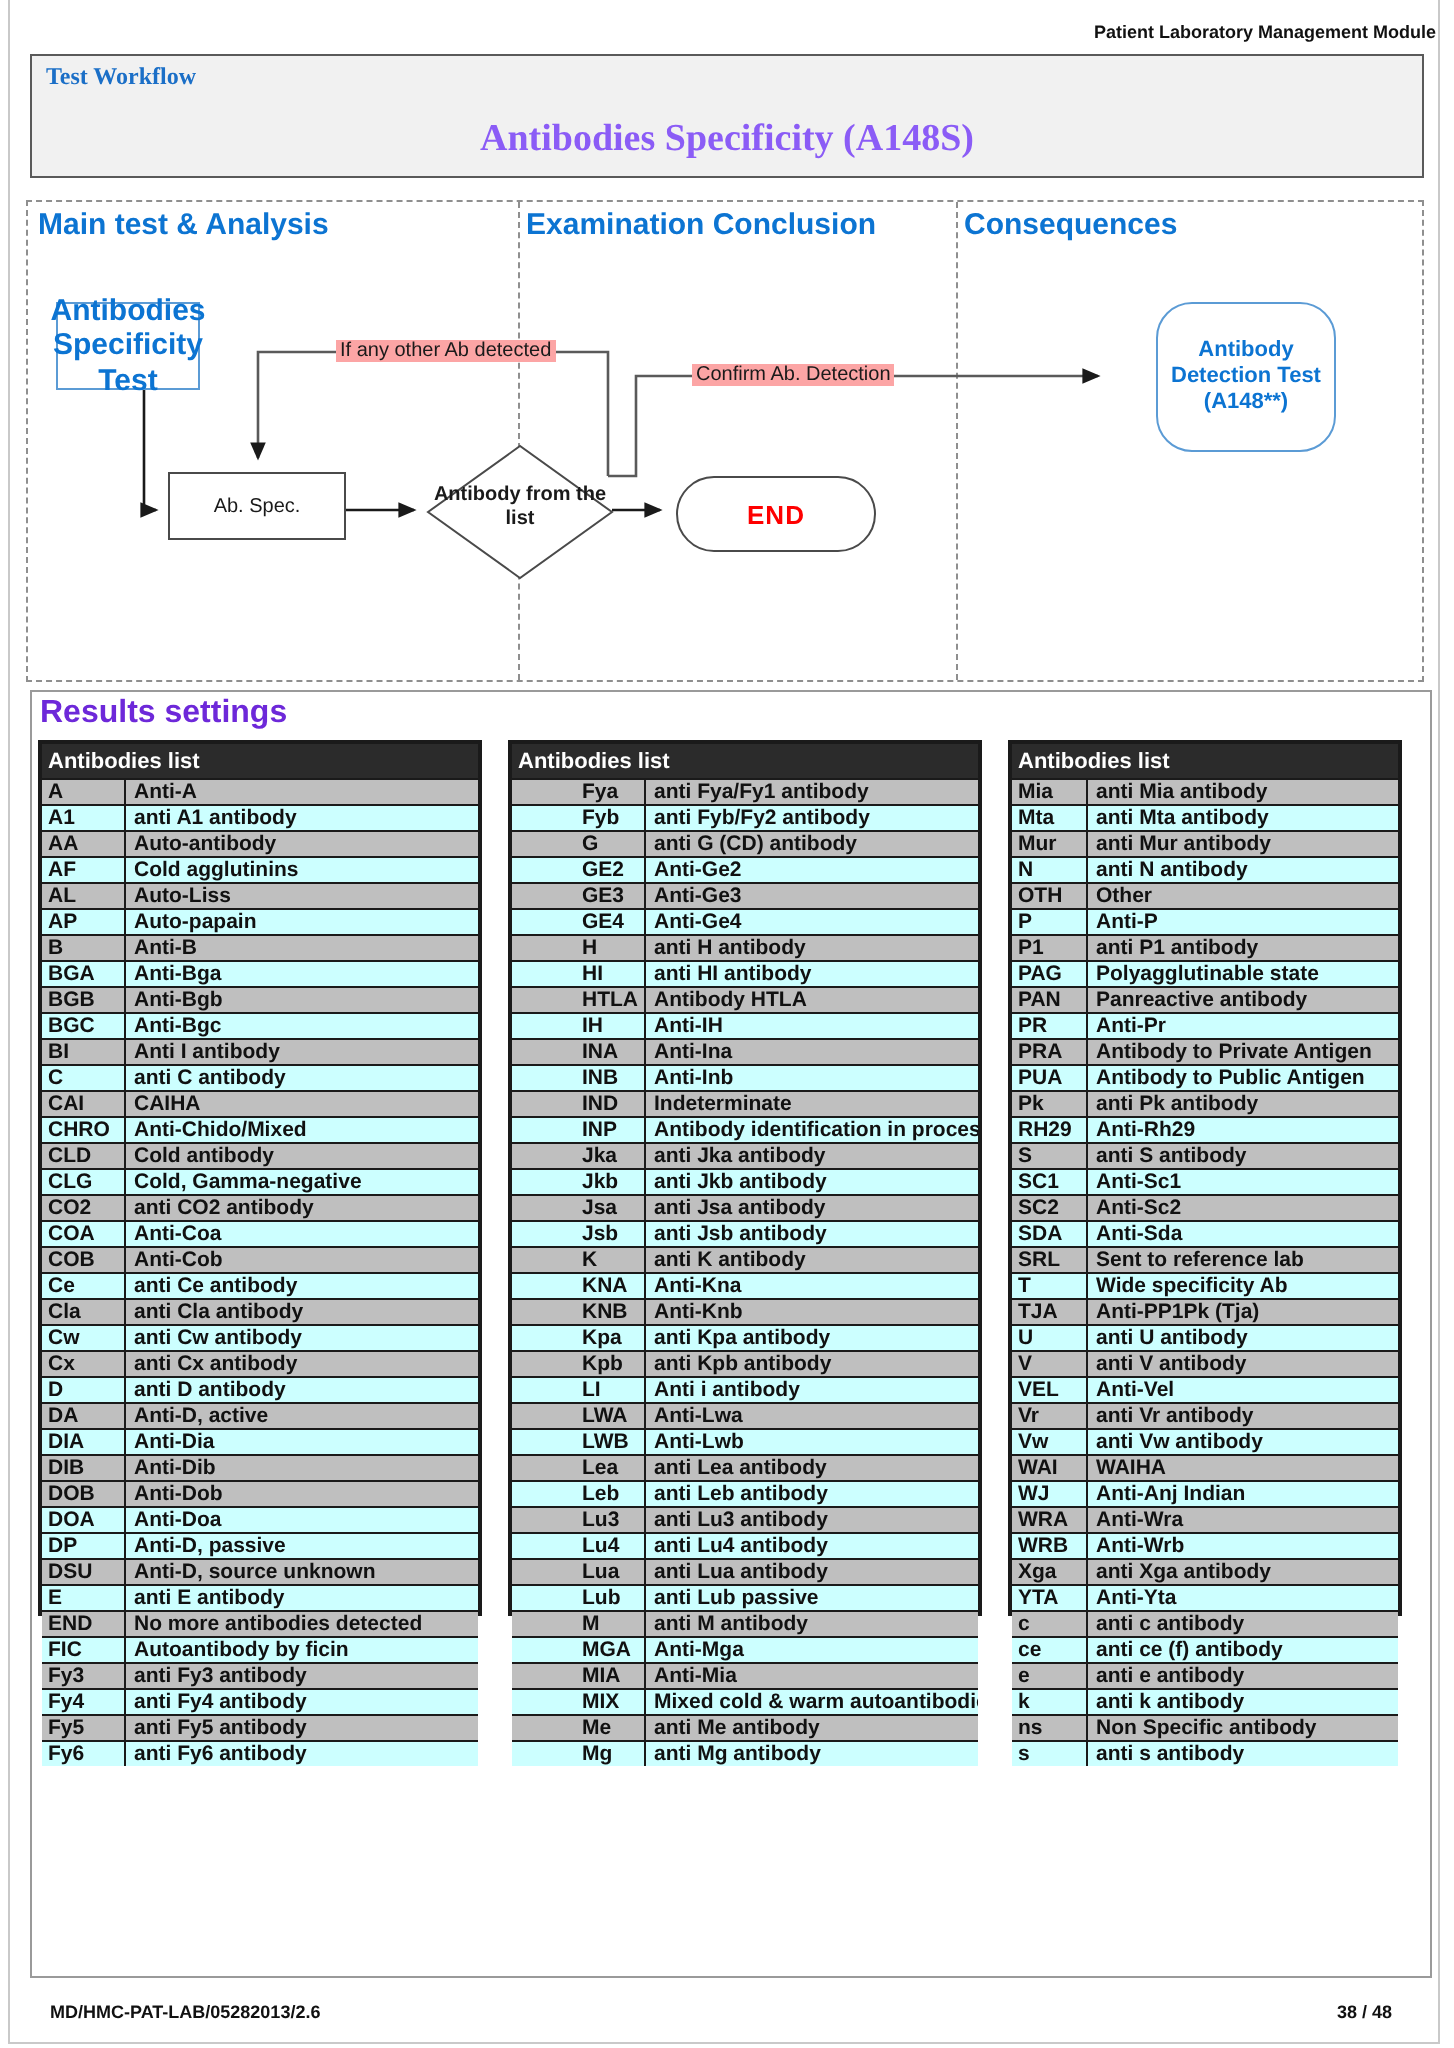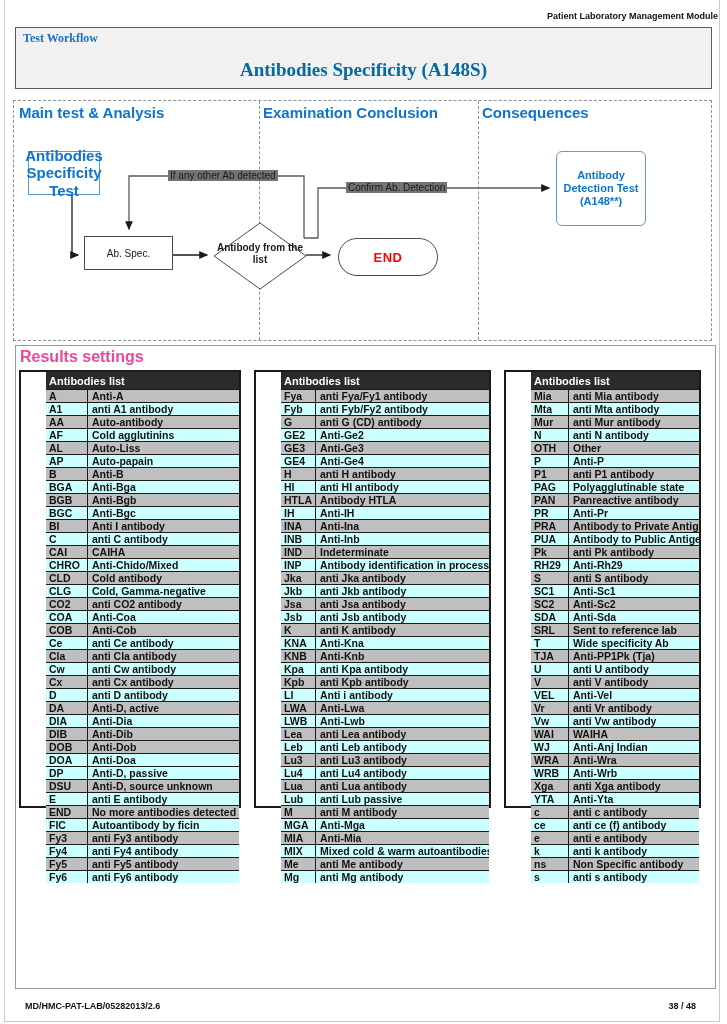--- a/index.html
+++ b/index.html
@@ -8,61 +8,61 @@
   .page-frame { position:absolute; left:4px; top:-2px; width:716px; height:1024px;
                 border:1px solid #c9c9c9; border-top:none; pointer-events:none; }
 
   .module-title { position:absolute; top:11px; right:9px; font-size:9px; font-weight:bold; color:#111; }
 
   .title-box { position:absolute; left:15px; top:27px; width:697px; height:62px;
                background:#f1f1f1; border:1px solid #5a5a5a; }
   .title-main { position:absolute; left:7px; top:3px; font-family:"Liberation Serif", serif;
                 font-weight:bold; font-size:12px; color:#1b6fc7; }
   .title-sub { position:absolute; left:0; top:31px; width:100%; text-align:center;
-               font-family:"Liberation Serif", serif; font-weight:bold; font-size:19px; color:#0369a1; }
+               font-family:"Liberation Serif", serif; font-weight:bold; font-size:19px; color:#8b5cf6; }
 
   .flow { position:absolute; left:13px; top:100px; width:699px; height:241px;
           border:1px dashed #8f8f8f; }
   .flow-divider { position:absolute; top:0; height:100%; width:0; border-left:1px dashed #8f8f8f; }
   .flow-head { position:absolute; top:3px; font-size:15px; font-weight:bold; color:#0c74d2; white-space:nowrap; }
   .flow svg { position:absolute; left:0; top:0; width:699px; height:241px; }
 
   .node { position:absolute; display:flex; align-items:center; justify-content:center;
           text-align:center; background:#fff; }
   .node-start { left:14px; top:50px; width:72px; height:44px; border:1px solid #5b9bd5;
                 color:#0c74d2; font-weight:bold; font-size:15px; line-height:1.15; }
   .node-abspec { left:70px; top:135px; width:89px; height:34px; border:1px solid #4a4a4a;
                  color:#1a1a1a; font-size:10px; }
   .node-end { left:324px; top:137px; width:100px; height:38px; border:1px solid #4a4a4a;
               border-radius:19px; color:#fe0000; font-weight:bold; font-size:13px; letter-spacing:.5px; }
-  .node-detect { left:542px; top:50px; width:90px; height:75px; border:1px solid #5b9bd5;
-                 border-radius:6px; color:#0c74d2; font-weight:bold; font-size:11px; line-height:1.2; }
+  .node-detect { left:564px; top:50px; width:90px; height:75px; border:1px solid #5b9bd5;
+                 border-radius:18px; color:#0c74d2; font-weight:bold; font-size:11px; line-height:1.2; }
   .diamond-label { position:absolute; left:200px; top:141px; width:92px; text-align:center;
                    font-size:10px; font-weight:bold; color:#1a1a1a; line-height:1.15; background:transparent; }
-  .edge-label { position:absolute; background:#737373; padding:0 2px; font-size:10px; color:#1a1a1a; white-space:nowrap;text-align:center; }
+  .edge-label { position:absolute; background:#fca5a5; padding:0 2px; font-size:10px; color:#1a1a1a; white-space:nowrap;text-align:center; }
   .edge-label-loop { left:154px; top:69px; }
   .edge-label-confirm { left:332px; top:81px; }
 
   .results { position:absolute; left:15px; top:345px; width:701px; height:644px;
              border:1px solid #9a9a9a; background:#fff; }
-  .results-head { position:absolute; left:4px; top:2px; font-size:16px; font-weight:bold; color:#ec4899; }
+  .results-head { position:absolute; left:4px; top:2px; font-size:16px; font-weight:bold; color:#6d28d9; }
   .atable { position:absolute; top:24px; height:438px; border:2px solid #1a1a1a;
-            display:flex; flex-direction:column; background:#fff;padding-left:25px; }
+            display:flex; flex-direction:column; background:#fff; }
   .atable-1 { left:3px;   width:222px; }
   .atable-2 { left:238px; width:237px; }
   .atable-3 { left:488px; width:197px; }
   .thead { height:17px; flex:0 0 17px; background:#2b2b2b; color:#fff; font-weight:bold;
            font-size:11px; display:flex; align-items:center; padding-left:3px; }
   .tbody { flex:1; display:flex; flex-direction:column; }
   .trow { flex:1; display:flex; border-top:1px solid #1a1a1a; font-size:10.5px; font-weight:bold; color:#111; }
   .trow.odd  { background:#bfbfbf; }
   .trow.even { background:#ccffff; }
   .tcode { display:flex; align-items:center; padding-left:3px; border-right:1px solid #1a1a1a; overflow:hidden; }
   .atable-1 .tcode { flex:0 0 42px; }
-  .atable-2 .tcode { flex:0 0 35px; }
+  .atable-2 .tcode { flex:0 0 35px;margin-left:32px; }
   .atable-3 .tcode { flex:0 0 38px; }
   .tdesc { display:flex; align-items:center; padding-left:4px; flex:1; white-space:nowrap; overflow:hidden; }
 
   .footer-ref  { position:absolute; left:25px;  top:1001px; font-size:9px; font-weight:bold; color:#111; }
   .footer-page { position:absolute; right:31px; top:1001px; font-size:9px; font-weight:bold; color:#111; }
 </style>
 </head>
 <body>
 
 <div class="page">

